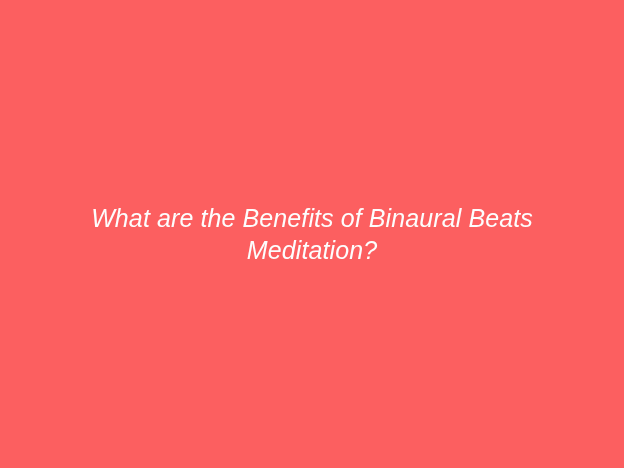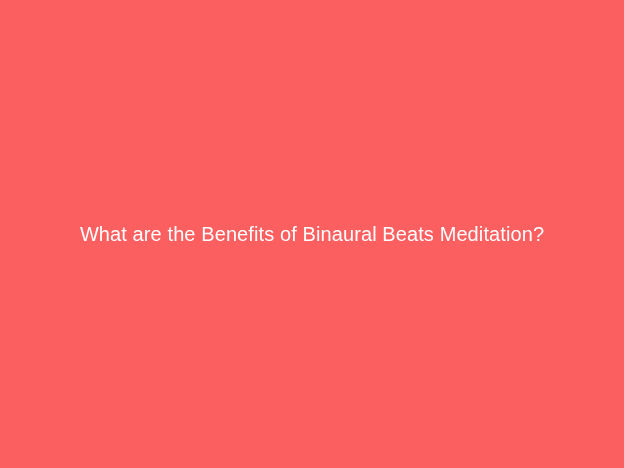--- a/index.html
+++ b/index.html
@@ -30,26 +30,27 @@
   
   #heading-block {
     width: 472px;
     text-align: center;
   }
 
   #page-heading {
     margin: 0;
     padding: 0;
     font-family: "Liberation Sans", sans-serif;
-    font-size: 20px;
+    font-size: 25px;
     font-weight: 400;
     line-height: 32px;
     letter-spacing: 0.1px;
     color: #fdfdfd;
     text-rendering: optimizeLegibility;
+    font-style: italic;
     -webkit-font-smoothing: antialiased;
   }
 </style>
 </head>
 <body style="width: 624px; height: 468px;">
 
 <div id="title-card" style="background-color: rgb(252, 95, 96); width: 624px; height: 468px;">
 
   <div id="heading-block">
 

